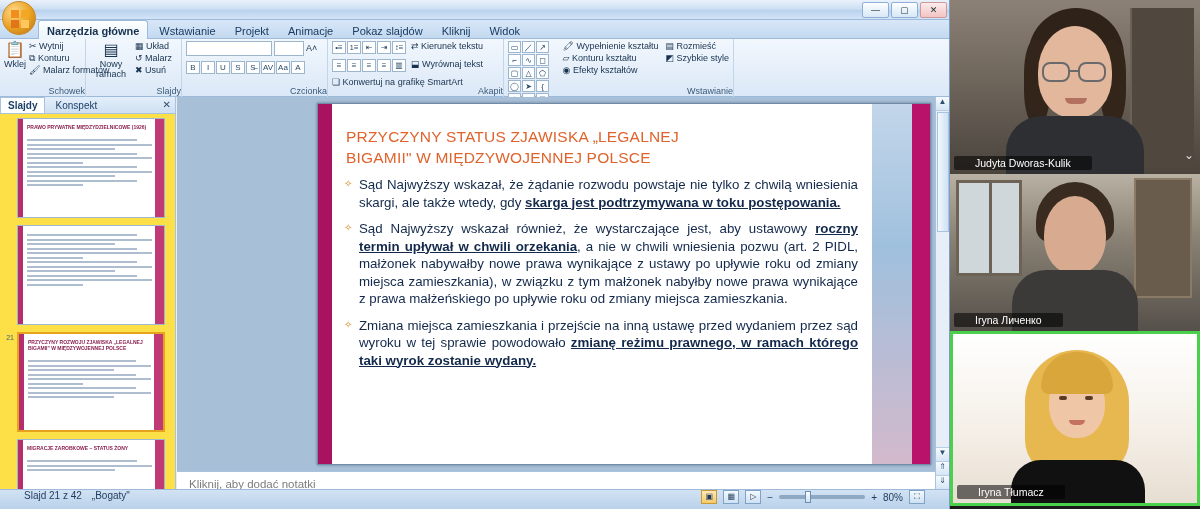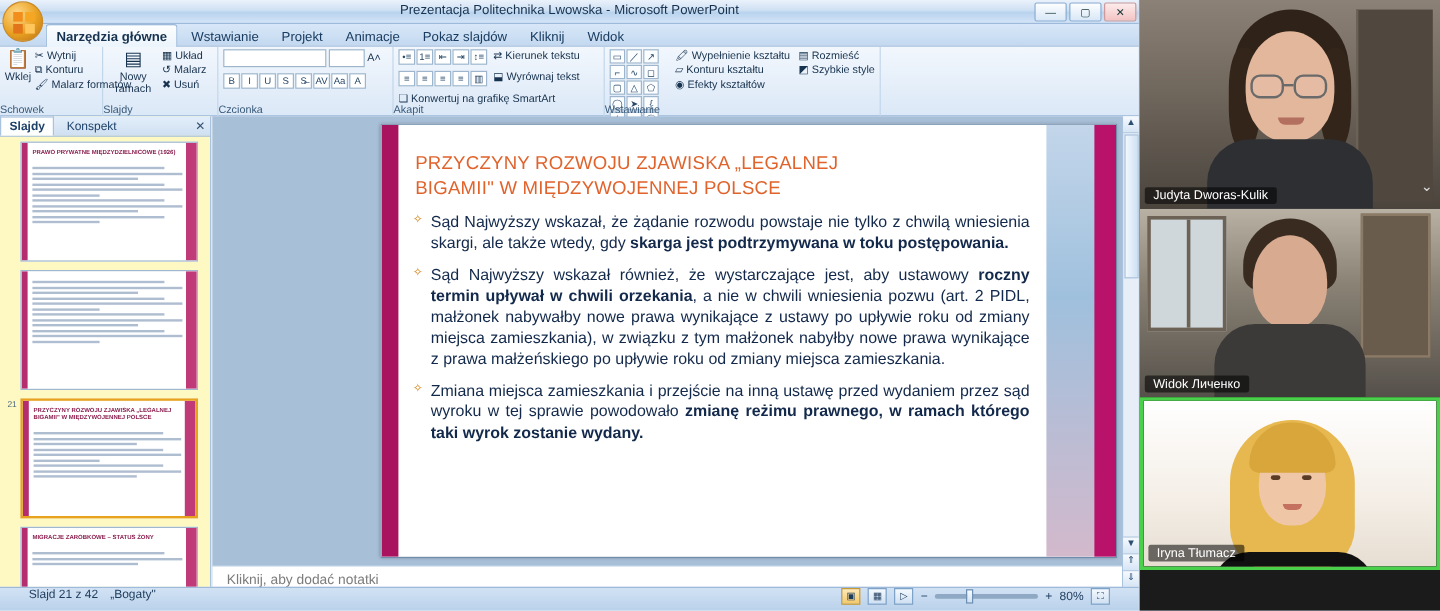--- a/index.html
+++ b/index.html
@@ -74,21 +74,21 @@
     position: relative; height: 58px;
     background: linear-gradient(180deg,#f2f7fd,#dbe8f7);
     border-bottom: 1px solid #9dbada;
     display: flex;
   }
   .rgroup {
     position: relative; height: 58px; border-right: 1px solid #c2d6ea;
     padding: 2px 4px 0 4px; display: flex; flex-direction: column;
   }
   .rgroup .glabel {
-    position: absolute; bottom: 0; left: 0; right: 0; text-align: left;
+    position: absolute; bottom: 0; left: 0; right: 0; text-align: right;
     font-size: 9px; color: #3a5a7a; height: 11px; line-height: 11px;
   }
   .rgroup .gbody { display: flex; gap: 3px; flex: 1; }
   .btnbig {
     width: 42px; display:flex; flex-direction: column; align-items:center; justify-content:flex-start;
     font-size: 9px; color: #17324e; text-align:center;
   }
   .btnbig .gl { font-size: 16px; line-height: 18px; }
   .collist { display:flex; flex-direction: column; gap:1px; }
   .minibtn { font-size: 9px; color:#17324e; white-space: nowrap; line-height: 11px; }
@@ -99,21 +99,21 @@
   .fbox { border:1px solid #9db6cd; background:#fff; height:15px; font-size:9px; line-height:14px; padding:0 2px; color:#24466a;}
   .shapebox { display:flex; flex-wrap: wrap; width: 108px; gap:1px; }
   .shp { width:13px;height:12px;border:1px solid #9db6cd;background:#fbfdff;font-size:8px;line-height:11px;text-align:center;color:#2a4a6a;}
 
   
   .work { position: absolute; left:0; right:0; top: 97px; bottom: 20px; }
 
   
   .slidespanel {
     position: absolute; left: 0; top: 0; width: 176px; bottom: 0;
-    background: #fef9c3; border-right: 1px solid #a9c2dd;
+    background: #fde047; border-right: 1px solid #a9c2dd;
   }
   .sp-tabs { height: 17px; background: linear-gradient(180deg,#e3eefa,#cfe0f2); border-bottom:1px solid #a9c2dd; position: relative;}
   .sp-tab { display:inline-block; font-size:10px; padding: 2px 7px; color:#1d4068; }
   .sp-tab.active { background:#fdfefe; border:1px solid #a9c2dd; border-bottom:none; font-weight:bold;}
   .sp-close { position:absolute; right:4px; top:2px; font-size:10px; color:#33506e;}
   .thumbs { position:absolute; top:17px; left:0; right:0; bottom:0; overflow:hidden; padding: 4px 6px; }
   .thumbwrap { display:flex; gap:3px; margin-bottom:7px; }
   .tnum { width: 8px; font-size:7px; color:#44607c; text-align:right; padding-top:2px;}
   .thumb {
     position: relative; width: 148px; height: 100px; background:#fff;
@@ -148,21 +148,21 @@
     font-size: 15.5px; color: #e0632c; letter-spacing: .2px; line-height: 21px;
     font-family: "Liberation Sans", sans-serif;
   }
   .sl-body { position:absolute; left:26px; top:72px; right:72px; }
   .bullet { display:flex; gap:6px; margin-bottom:9px; }
   .bullet .bico { color:#d98b2b; font-size:10px; line-height:16px; flex:0 0 9px; }
   .bullet p {
     margin:0; font-size: 13.3px; line-height: 17.5px; color:#13294b;
     text-align: justify; font-family: "Liberation Sans", sans-serif;
   }
-  .bullet p b { font-weight: bold; }
+  .bullet p b { font-weight: bold; text-decoration: underline; }
 
   
   .vscroll {
     position:absolute; right:0; top:0; bottom:0; width:14px; background:#e7eef7; border-left:1px solid #a9c2dd;
   }
   .vscroll .arrow { height:14px; text-align:center; font-size:8px; color:#2d4f72; background:linear-gradient(180deg,#f6fafe,#d6e5f5); border-bottom:1px solid #b7cde3;}
   .vscroll .thumbv { position:absolute; top:15px; left:1px; width:12px; height:120px; background:linear-gradient(90deg,#f2f8fd,#cfe1f3); border:1px solid #a9c2dd;}
   .vscroll .arrow.bot { position:absolute; bottom:0; left:0; right:0; border-top:1px solid #b7cde3; border-bottom:none;}
   .vscroll .arrow.bot2 { position:absolute; bottom:14px; left:0; right:0; border-top:1px solid #b7cde3; border-bottom:none;}
   .vscroll .arrow.bot3 { position:absolute; bottom:28px; left:0; right:0; border-top:1px solid #b7cde3; border-bottom:none;}
@@ -184,25 +184,25 @@
   .zoomtrack { position:relative; width:86px; height:4px; background:#8fa9c4; border-radius:2px; }
   .zoomhandle { position:absolute; left:26px; top:-4px; width:6px; height:12px; background:linear-gradient(180deg,#fafdff,#cfe0f2); border:1px solid #6d8fb4;}
 
   
   #videos {
     position:absolute; left:950px; top:0; width:250px; height:509px; background:#1b1b1b;
   }
   .vtile { position:absolute; left:0; width:250px; overflow:hidden; }
   .vtile .nameplate {
     position:absolute; left:4px; bottom:4px; background:rgba(0,0,0,.55);
-    color:#fff; font-size:10.5px; padding:1px 7px; border-radius:2px;
+    color:#fff; font-size:10.5px; padding:1px 21px; border-radius:2px;
   }
   #v1 { top:0; height:174px; background:linear-gradient(180deg,#6d665f,#3d3935); }
   #v2 { top:174px; height:157px; background:linear-gradient(180deg,#4a4742,#2a2824); }
-  #v3 { top:331px; height:144px; background:#000; border:3px solid #4ad04a; }
+  #v3 { top:331px; height:175px; background:#000; border:3px solid #4ad04a; }
 
   
   .p1-wall { position:absolute; inset:0; background:
       linear-gradient(180deg,#8c8176 0%, #6f665c 45%, #4a443d 100%); }
   .p1-door { position:absolute; right:6px; top:8px; width:64px; height:160px; background:#50483f; border-left:2px solid #6b6156;}
   .p1-head { position:absolute; left:88px; top:26px; width:74px; height:92px; border-radius:50% 50% 45% 45%; background:#e3b79c;}
   .p1-hair { position:absolute; left:78px; top:8px; width:96px; height:78px; border-radius:48px 48px 20px 20px; background:#2f2218;}
   .p1-hairL { position:absolute; left:74px; top:40px; width:26px; height:84px; border-radius:40%; background:#33251a;}
   .p1-hairR { position:absolute; left:150px; top:40px; width:26px; height:84px; border-radius:40%; background:#33251a;}
   .p1-glassL, .p1-glassR { position:absolute; top:62px; width:28px; height:20px; border:2px solid #6a6a6a; border-radius:8px; background:rgba(255,255,255,.08);}
@@ -233,21 +233,20 @@
   .checkmark { position:absolute; right:6px; top:148px; color:#ddd; font-size:12px; }
 </style>
 </head>
 <body>
 
 <div id="app">
 
   <div id="ppt">
 
     <div class="titlebar">
-      <div class="title">Prezentacja Politechnika Lwowska  -  Microsoft PowerPoint</div>
       <div class="winbtns">
         <div class="winbtn">—</div>
         <div class="winbtn">▢</div>
         <div class="winbtn close">✕</div>
       </div>
     </div>
 
     <div class="orb">
       <span class="q">
           <i></i>
@@ -512,21 +511,21 @@
         </div>
       </div>
 
       <div class="stage">
         <div class="slide">
           <div class="edgeL"></div>
           <div class="edgeR"></div>
           <div class="edgeR2"></div>
 
           <div class="sl-title">
-            <div>PRZYCZYNY ROZWOJU ZJAWISKA „LEGALNEJ</div>
+            <div>PRZYCZYNY STATUS ZJAWISKA „LEGALNEJ</div>
             <div>BIGAMII" W MIĘDZYWOJENNEJ POLSCE</div>
           </div>
 
           <div class="sl-body">
             <div class="bullet">
               <span class="bico">✧</span>
               <p>Sąd Najwyższy wskazał, że żądanie rozwodu powstaje nie tylko z chwilą wniesienia skargi, ale także wtedy, gdy <b>skarga jest podtrzymywana w toku postępowania.</b></p>
             </div>
             <div class="bullet">
               <span class="bico">✧</span>
@@ -591,21 +590,21 @@
       <span class="nameplate">Judyta Dworas-Kulik</span>
     </div>
 
     <div class="vtile" id="v2">
       <span class="p2-bg"></span>
       <span class="p2-win"></span>
       <span class="p2-door"></span>
       <span class="p2-hair"></span>
       <span class="p2-head"></span>
       <span class="p2-body"></span>
-      <span class="nameplate">Widok Личенко</span>
+      <span class="nameplate">Iryna Личенко</span>
     </div>
 
     <div class="vtile" id="v3">
       <span class="p3-bg"></span>
       <span class="p3-hairback"></span>
       <span class="p3-head"></span>
       <span class="p3-hairtop"></span>
       <span class="p3-eyeL"></span>
       <span class="p3-eyeR"></span>
       <span class="p3-mouth"></span>

